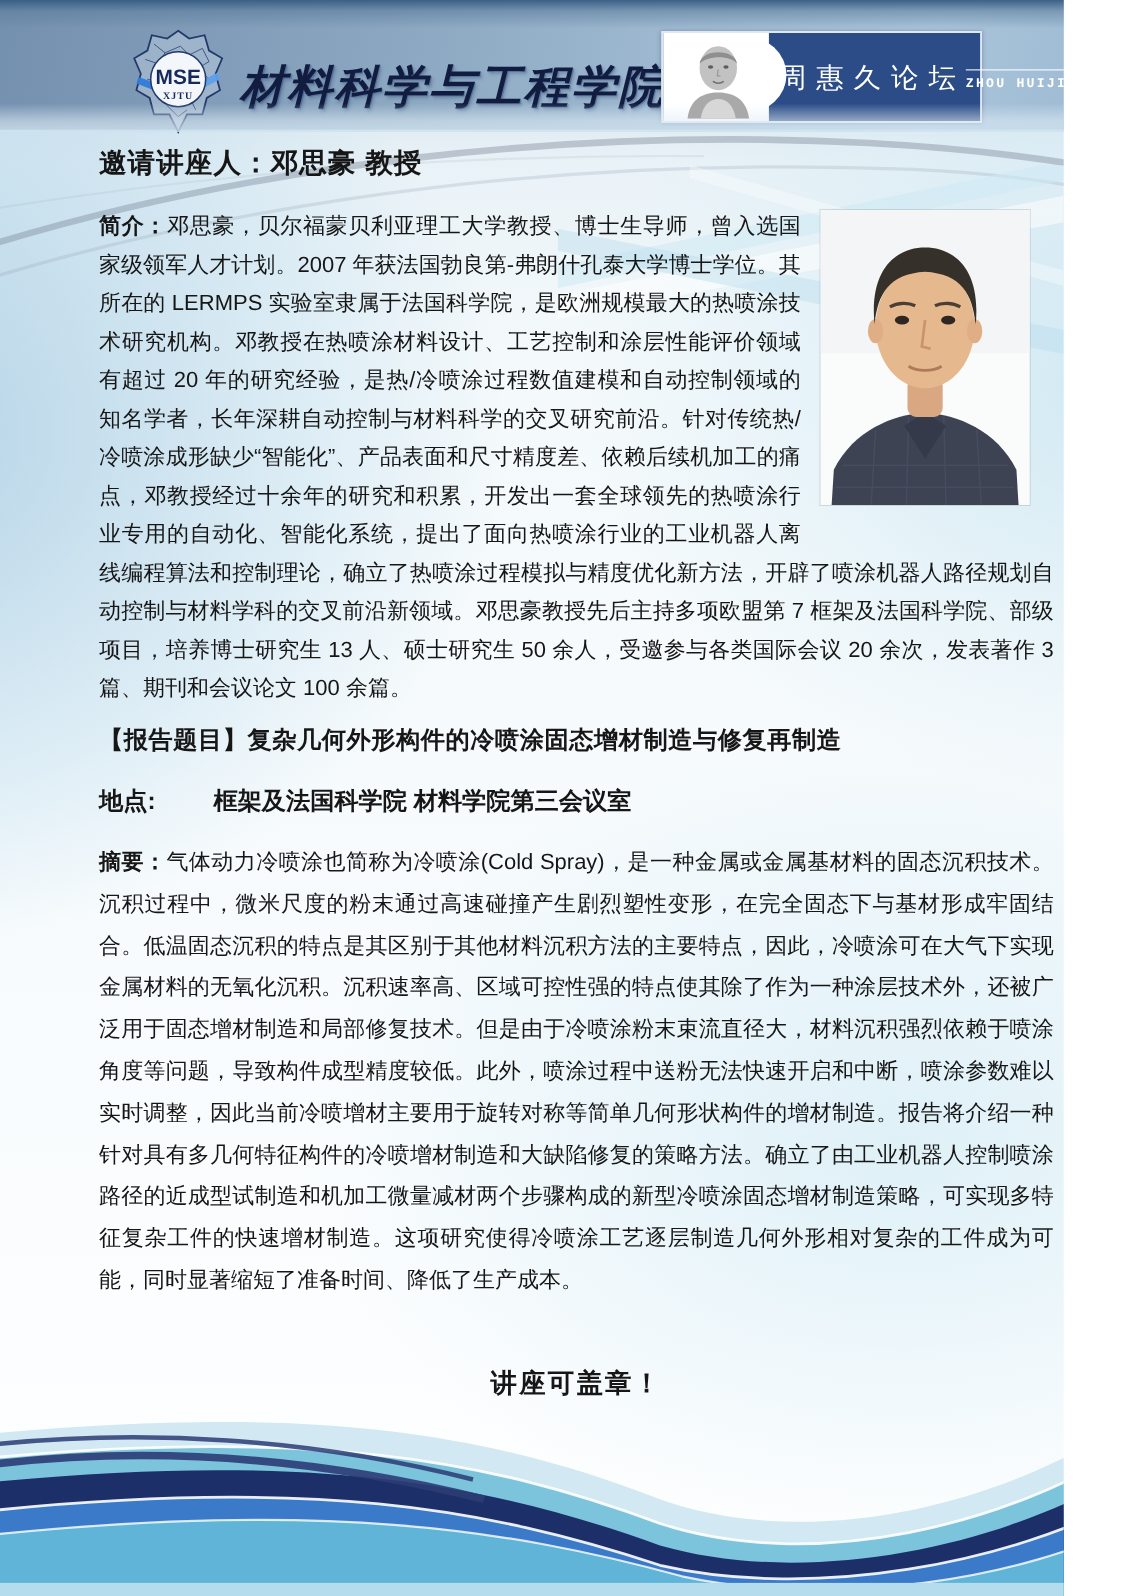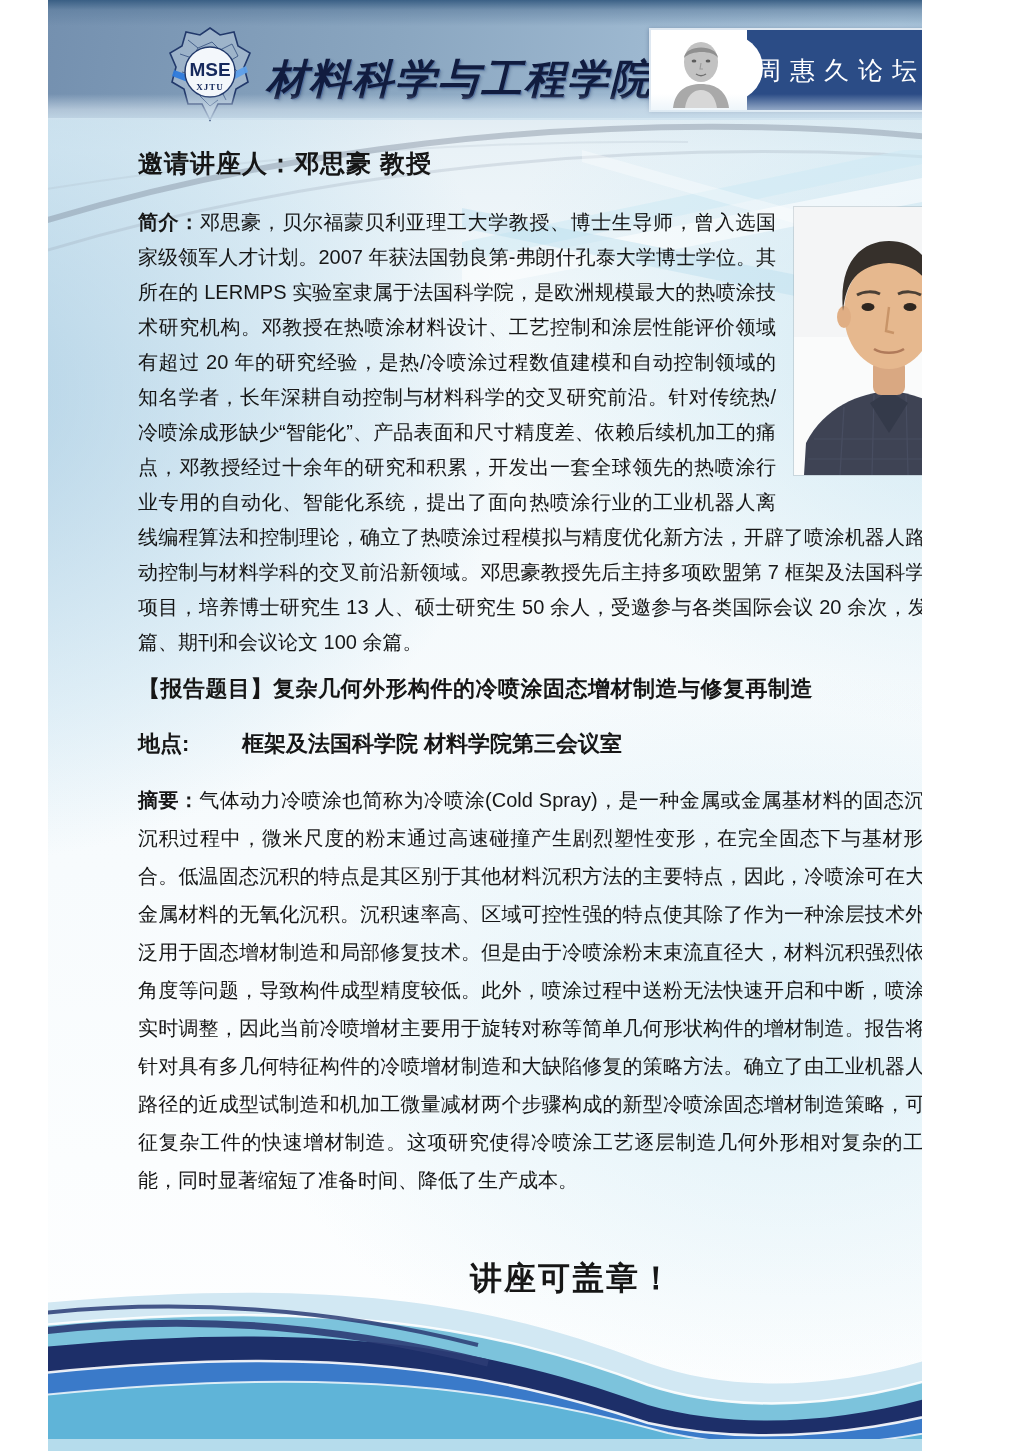--- a/index.html
+++ b/index.html
@@ -1,25 +1,24 @@
 <!DOCTYPE html>
 <html><head>
 <meta charset="utf-8">
 <style>
   html,body{margin:0;padding:0;background:#ffffff;}
   .page{
-    position:relative;width:874px;height:1451px;overflow:hidden;
+    position:relative;width:967px;height:1451px;overflow:hidden;
     font-family:"Liberation Sans","DejaVu Sans",sans-serif;
     color:#161616;
     background:
       radial-gradient(900px 720px at -14% 27%, rgba(118,174,210,.55), rgba(160,205,230,.28) 46%, rgba(200,228,242,0) 66%),
       radial-gradient(760px 560px at 108% 24%, rgba(170,215,235,.50), rgba(200,230,242,.22) 48%, rgba(220,240,248,0) 68%),
       radial-gradient(900px 620px at 85% 72%, rgba(190,226,240,.45), rgba(210,236,246,0) 60%),
       linear-gradient(180deg,#b8cbd9 0,#d4e2ec 55px,#e9f2f7 150px,#f4f9fb 320px,#f7fbfd 60%,#ffffff 100%);
-    margin-left: 48px;
   }
 
   
   .header{
     position:absolute;left:0;top:0;width:1024px;height:118px;
     background:
       linear-gradient(180deg, rgba(54,92,130,.95) 0, rgba(90,122,155,.55) 10px, rgba(120,150,180,0) 26px),
       linear-gradient(100deg,#7490af 0%,#8aa6c0 34%,#9db8d0 58%,#a9c4da 82%,#9cb9d2 100%);
   }
   .header:after{ 
@@ -48,36 +47,36 @@
   .forum-en{font-family:Liberation Mono, monospace;font-weight:bold;font-size:12px;letter-spacing:2px;
     border-top:1px solid rgba(255,255,255,.85);margin-top:5px;padding-top:5px;white-space:nowrap;}
 
   
   .deco{position:absolute;pointer-events:none;}
   .deco.top-swirl{left:0;top:96px;}
   .deco.ribbons{right:0;top:150px;}
   .deco.bottom-wave{left:0;bottom:0;}
 
   
-  .content{position:absolute;left:90px;top:147px;width:868px;}
+  .content{position:absolute;left:90px;top:131px;width:868px;}
   .speaker-heading{font-size:25px;font-weight:bold;margin:0 0 25px 0;letter-spacing:1px;}
   .para{font-size:20px;line-height:35px;text-align:justify;margin:0;}
   .para.abstract{line-height:38px;}
   .label-bold{font-weight:bold;}
   .speaker-photo{
     float:right;width:190px;height:268px;margin:2px 22px 12px 18px;
     background:#fafbfb;box-shadow:0 0 0 1px rgba(120,130,140,.25);
   }
   .report-title{font-size:22px;font-weight:bold;margin:14px 0 0 0;letter-spacing:.5px;}
   .meta-row{font-size:22px;font-weight:bold;margin:25px 0 0 0;}
   .meta-row .meta-label{display:inline-block;min-width:66px;}
   .meta-row .meta-gap{display:inline-block;width:38px;}
   .meta-row .meta-gap2{display:inline-block;width:44px;}
   .abstract-wrap{margin-top:22px;}
-  .stamp-note{margin-top:58px;text-align:center;font-size:32px;font-weight:bold;letter-spacing:2px;}
+  .stamp-note{margin-top:58px;text-align:center;font-size:24px;font-weight:bold;letter-spacing:2px;}
 </style>
 </head>
 <body>
 
 <div class="page">
 
   <div class="header">
     <div class="logo-group">
       <svg class="shield" viewBox="0 0 84 96">
         <path d="M42 2 L52 9 L66 6 L70 20 L82 27 L76 41 L80 56 L68 63 L64 78 L50 78 L42 94 L34 78 L20 78 L16 63 L4 56 L8 41 L2 27 L14 20 L18 6 L32 9 Z" fill="rgba(238,245,250,.28)" stroke="#22396b" stroke-width="1.6"></path>

